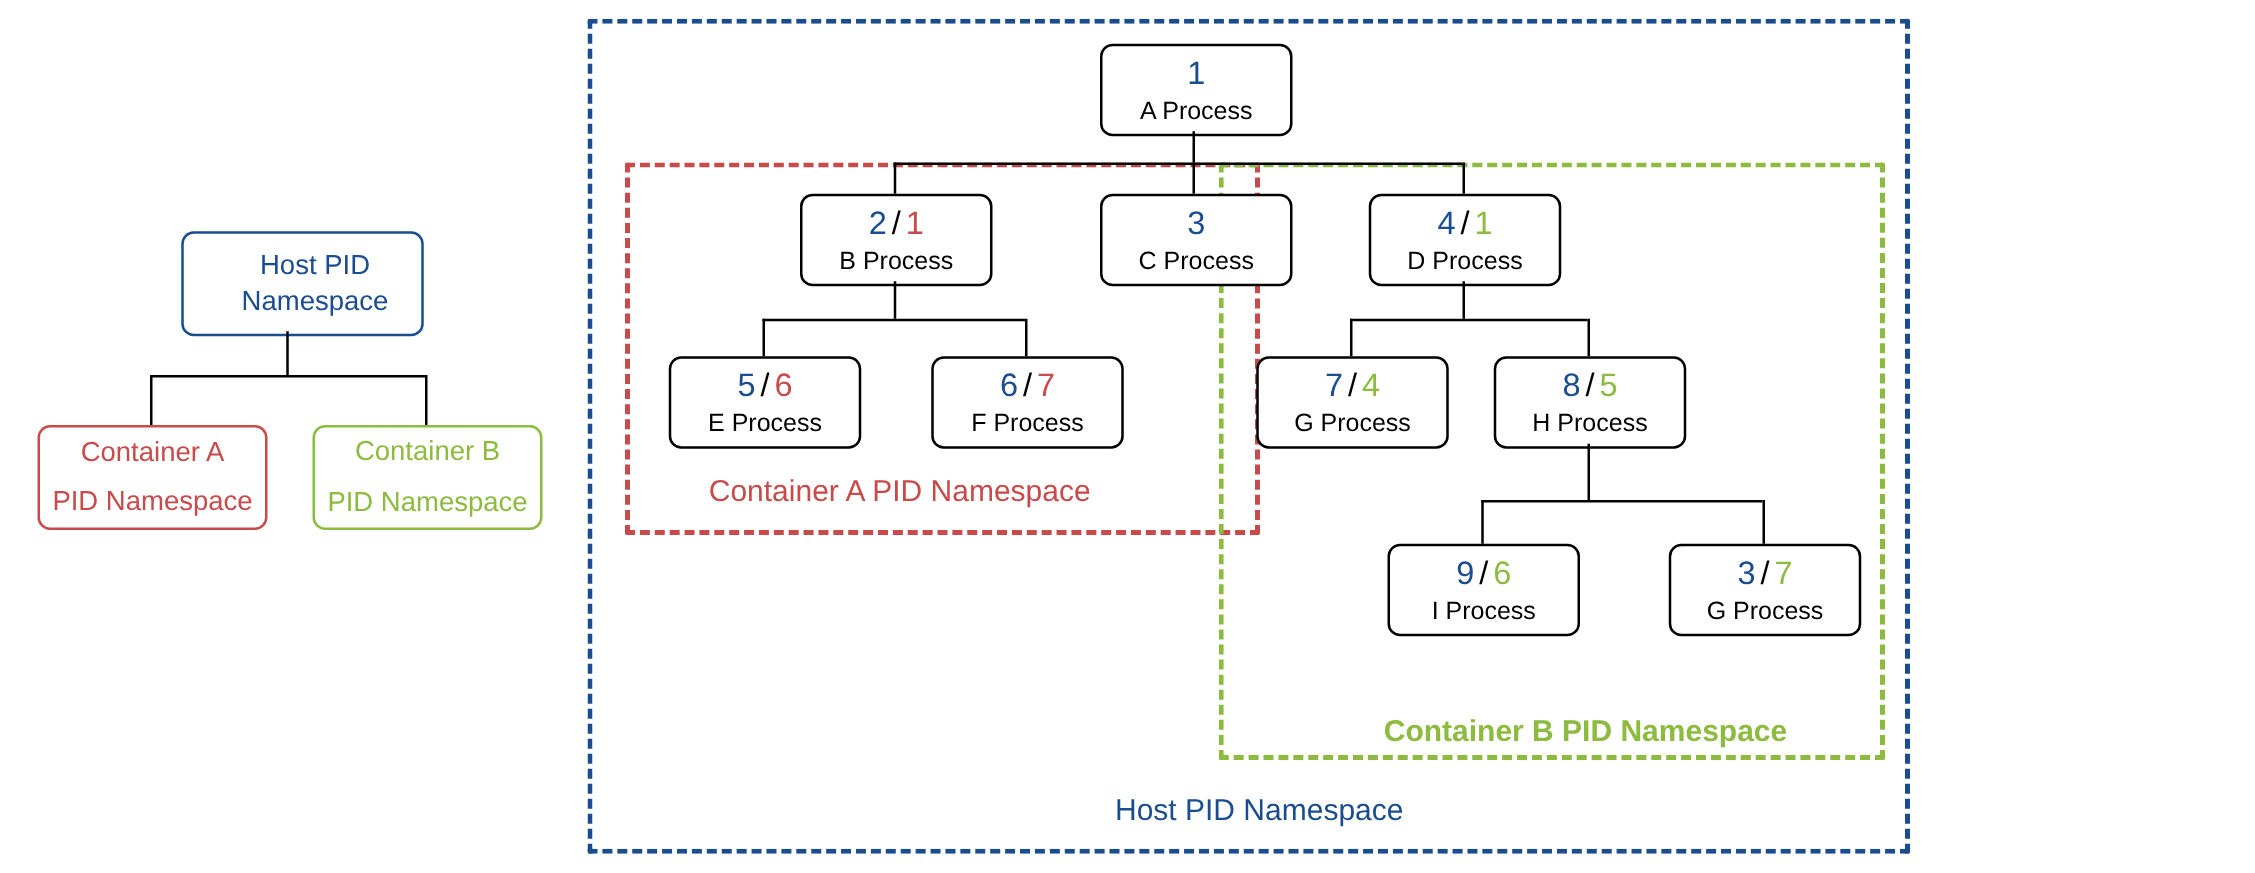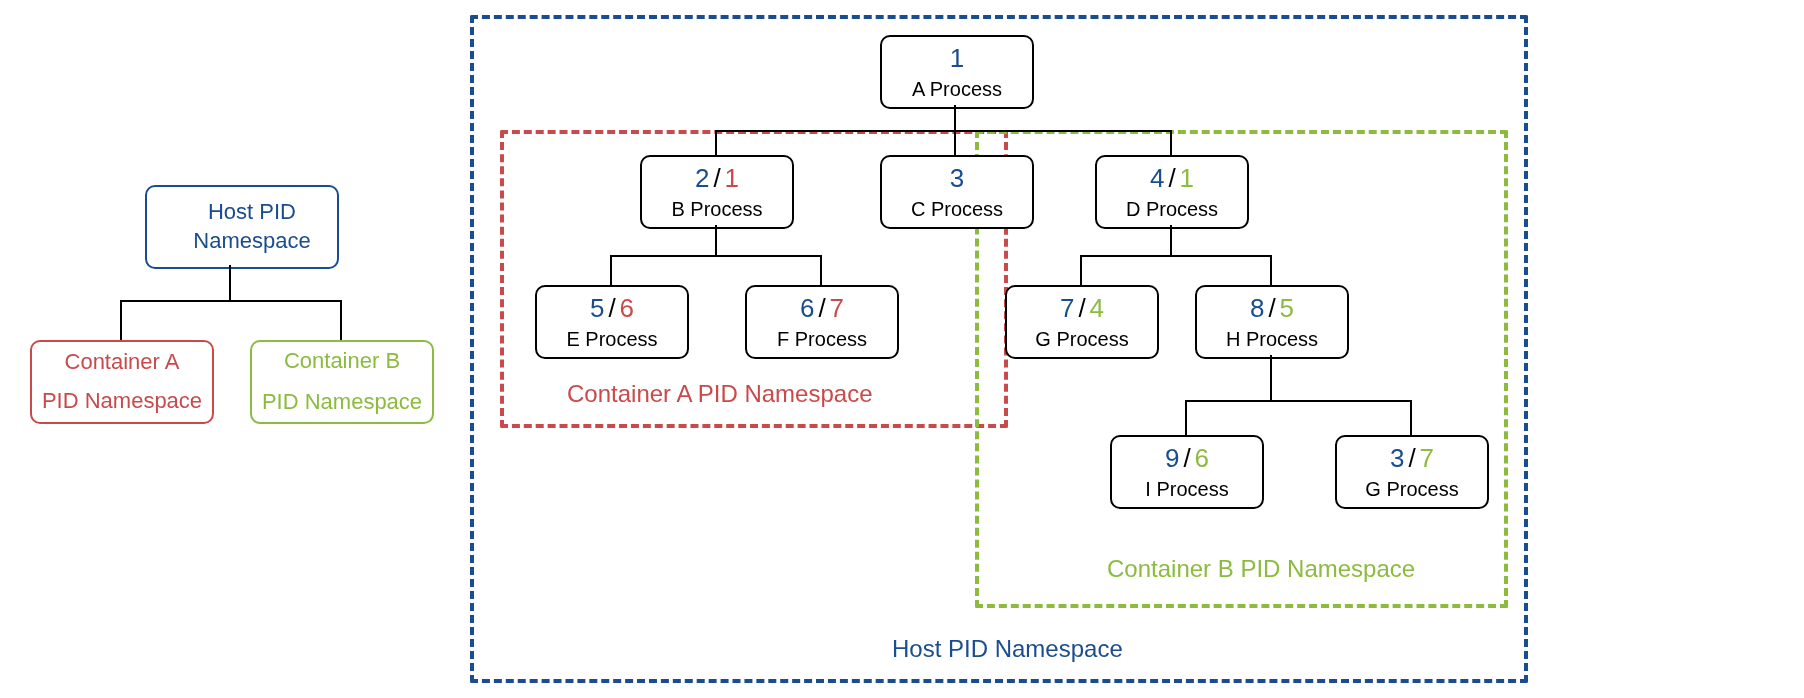--- a/index.html
+++ b/index.html
@@ -191,14 +191,14 @@
 <div class="line" style="left:1080px; top:255px; width:190px; height:2px;"></div>
 <div class="line" style="left:1080px; top:255px; width:2px; height:30px;"></div>
 <div class="line" style="left:1270px; top:255px; width:2px; height:30px;"></div>
 
 <div class="line" style="left:1270px; top:355px; width:2px; height:45px;"></div>
 <div class="line" style="left:1185px; top:400px; width:225px; height:2px;"></div>
 <div class="line" style="left:1185px; top:400px; width:2px; height:35px;"></div>
 <div class="line" style="left:1410px; top:400px; width:2px; height:35px;"></div>
 
 <div class="label red-color" style="left:545px; top:380px;">Container A PID Namespace</div>
-<div class="label green-color" style="left:1085px; top:555px;">Container B PID Namespace</div>
+<div class="label green-color" style="left:1085px; top:572px;font-weight:bold;">Container B PID Namespace</div>
 <div class="label host-color" style="left:870px; top:635px;">Host PID Namespace</div>
 
 </body></html>

